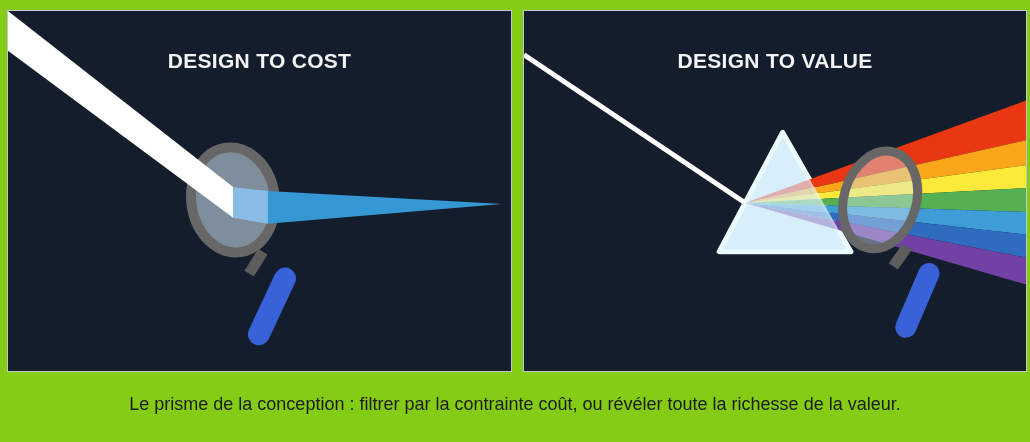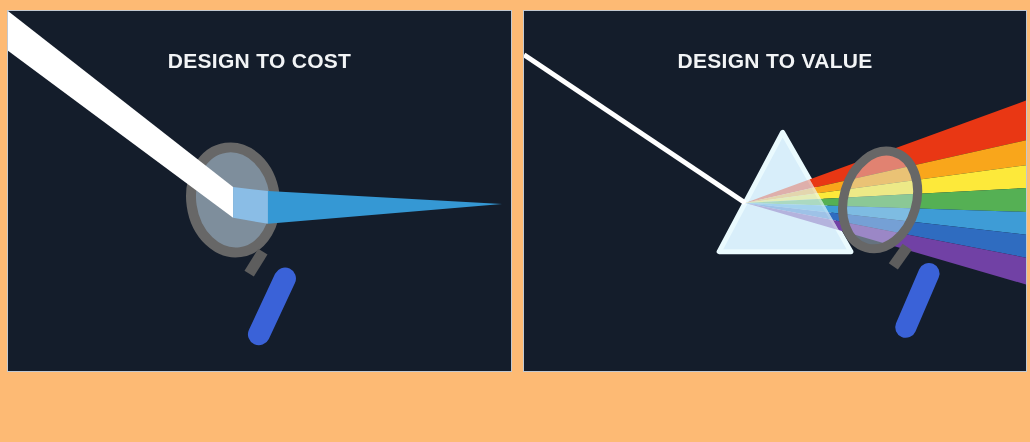--- a/index.html
+++ b/index.html
@@ -1,17 +1,17 @@
 <!DOCTYPE html>
 <html><head>
 <meta charset="utf-8">
 <style>
   html,body { margin:0; padding:0; background:#ffffff; }
   .stage {
-    position:relative; width:1030px; height:442px; background:#fdba74;
+    position:relative; width:1030px; height:442px; background:#84cc16;
     font-family:"Liberation Sans", sans-serif; overflow:hidden;
   }
   .panel {
     position:absolute; top:10px; height:362px; background:#141d2b;
     border:1px solid #c2c8d0; box-sizing:border-box; overflow:hidden;
   }
   .panel.left  { left:7px;   width:505px; }
   .panel.right { left:523px; width:504px; }
   .panel svg { position:absolute; left:0; top:0; width:100%; height:100%; display:block; }
   .panel-title {
@@ -85,13 +85,14 @@
       <g>
         <ellipse cx="354" cy="190" rx="36" ry="50" transform="rotate(16 354 190)" fill="rgba(215,233,243,0.42)"></ellipse>
         <ellipse cx="354" cy="190" rx="36" ry="50" transform="rotate(16 354 190)" fill="none" stroke-width="9" stroke="#676767"></ellipse>
         <rect x="368.5" y="235" width="11" height="24" transform="rotate(35 374 247)" fill="#5d5d5d"></rect>
         <rect x="380.5" y="251" width="21" height="80" rx="10.5" transform="rotate(23 391 291)" fill="#3a62d8"></rect>
       </g>
     </svg>
     <div class="panel-title">DESIGN TO VALUE</div>
   </section>
 
+  <p class="caption">Le prisme de la conception : filtrer par la contrainte coût, ou révéler toute la richesse de la valeur.</p>
 </div>
 
 </body></html>

